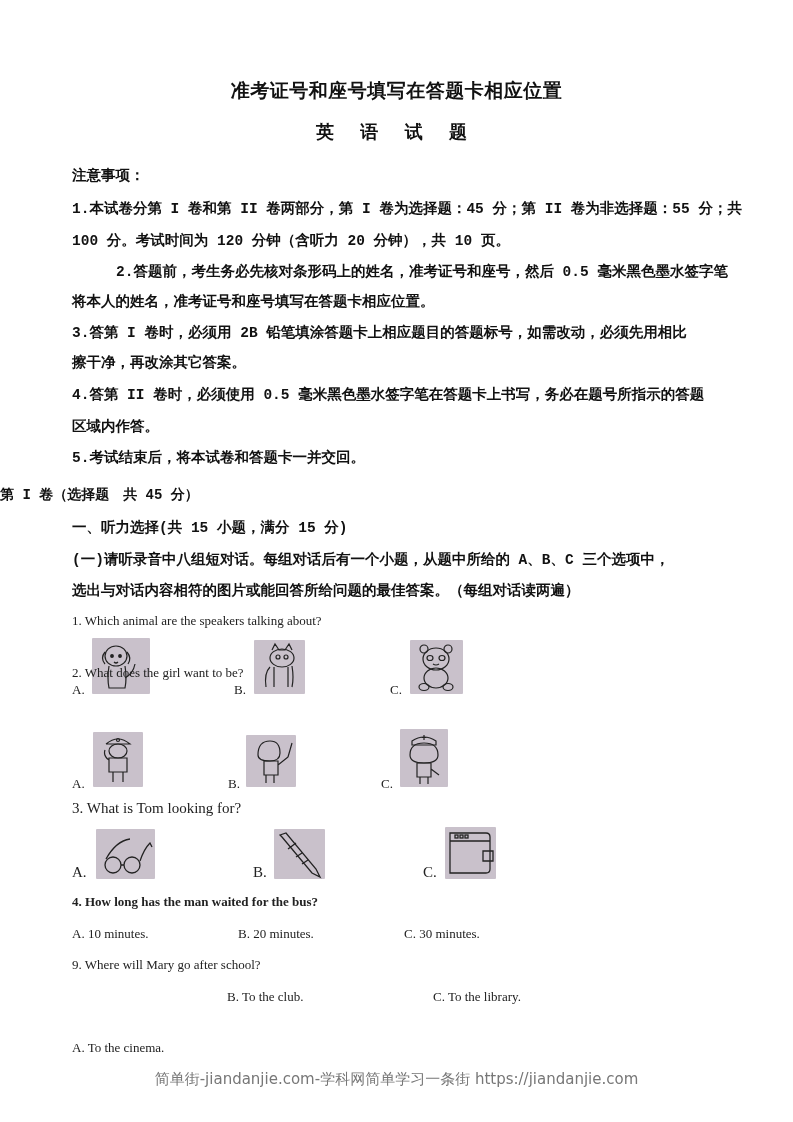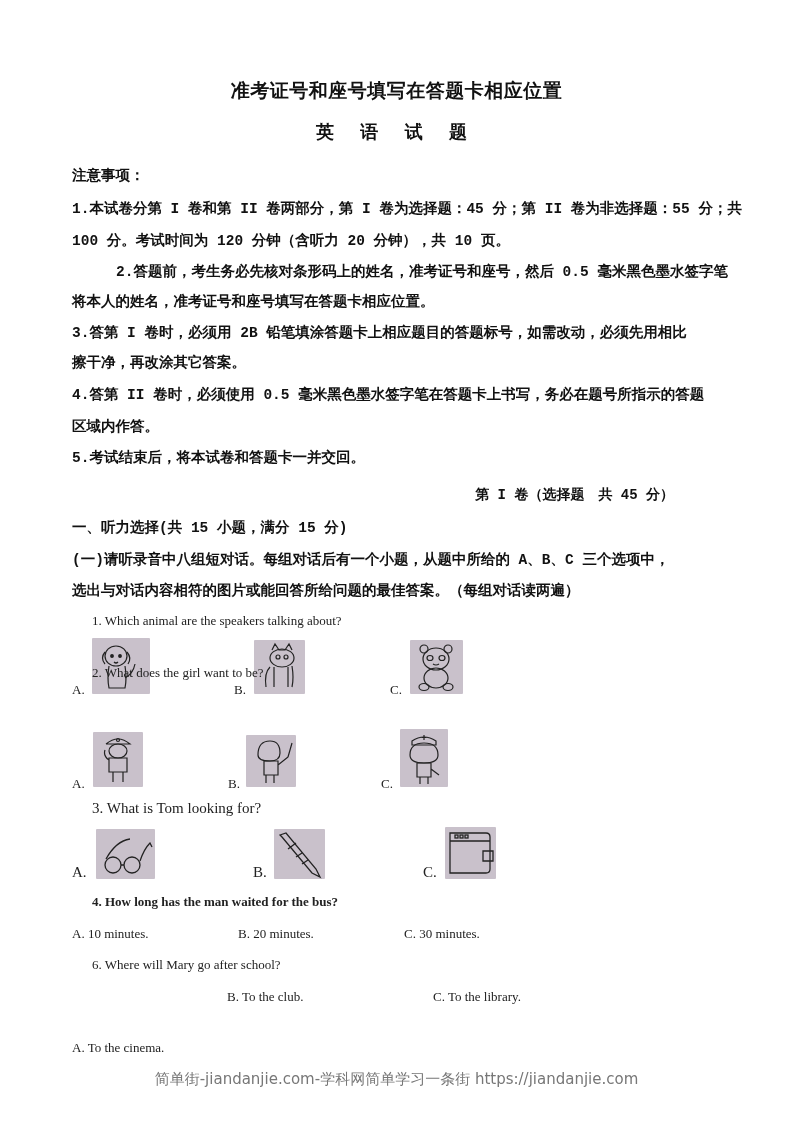--- a/index.html
+++ b/index.html
@@ -2,21 +2,21 @@
 <html><head>
 <meta charset="utf-8">
 <style>
   html, body { margin: 0; padding: 0; background: #ffffff; }
   body { width: 793px; height: 1122px; position: relative; overflow: hidden; color: #111; font-family: "DejaVu Serif", serif; }
   .abs { position: absolute; }
   .title { left: 0; width: 793px; text-align: center; font-family: "DejaVu Sans", sans-serif; font-weight: bold; color: #111; }
   .t1 { top: 78px; font-size: 19px; letter-spacing: 0.5px; }
   .t2 { top: 120px; font-size: 18px; letter-spacing: 10px; }
   .cn { font-family: Liberation Mono, monospace; font-weight: bold; font-size: 14.5px; left: 72px; width: 660px; white-space: nowrap; }
-  .en { font-family: "Liberation Serif", serif; font-size: 13px; color: #222; white-space: nowrap; margin-left: 20px; }
+  .en { font-family: "Liberation Serif", serif; font-size: 13px; color: #222; white-space: nowrap; }
   .en3 { font-size: 15px; }
   .opt { font-family: "Liberation Serif", serif; font-size: 13px; color: #222; }
   .opt3 { font-size: 15px; }
   .pic { position: absolute; background: #c9c1cb; border-radius: 1px; }
   .pic svg { width: 100%; height: 100%; display: block; }
   .footer { top: 1070px; left: 0; width: 793px; text-align: center; font-family: "DejaVu Sans", sans-serif; font-size: 15px; color: #777; }
 </style>
 </head>
 <body>
 
@@ -27,21 +27,21 @@
 <div class="abs cn" style="top:199px;">1.本试卷分第 I 卷和第 II 卷两部分，第 I 卷为选择题：45 分；第 II 卷为非选择题：55 分；共</div>
 <div class="abs cn" style="top:231px;">100 分。考试时间为 120 分钟（含听力 20 分钟），共 10 页。</div>
 <div class="abs cn" style="top:262px;margin-left:44px;">2.答题前，考生务必先核对条形码上的姓名，准考证号和座号，然后 0.5 毫米黑色墨水签字笔</div>
 <div class="abs cn" style="top:292px;">将本人的姓名，准考证号和座号填写在答题卡相应位置。</div>
 <div class="abs cn" style="top:323px;">3.答第 I 卷时，必须用 2B 铅笔填涂答题卡上相应题目的答题标号，如需改动，必须先用相比</div>
 <div class="abs cn" style="top:353px;">擦干净，再改涂其它答案。</div>
 <div class="abs cn" style="top:385px;">4.答第 II 卷时，必须使用 0.5 毫米黑色墨水签字笔在答题卡上书写，务必在题号所指示的答题</div>
 <div class="abs cn" style="top:417px;">区域内作答。</div>
 <div class="abs cn" style="top:448px;">5.考试结束后，将本试卷和答题卡一并交回。</div>
 
-<div class="abs cn" style="top:486px; left:0; width:674px; text-align:right; font-size:14px;">第 I 卷（选择题　共 45 分）</div>
+<div class="abs cn" style="top:486px; left:0; width:674px; text-align:left; font-size:14px;">第 I 卷（选择题　共 45 分）</div>
 <div class="abs cn" style="top:518px;">一、听力选择(共 15 小题，满分 15 分)</div>
 <div class="abs cn" style="top:550px;"> (一)请听录音中八组短对话。每组对话后有一个小题，从题中所给的 A、B、C 三个选项中，</div>
 <div class="abs cn" style="top:581px;">选出与对话内容相符的图片或能回答所给问题的最佳答案。（每组对话读两遍）</div>
 
 <div class="abs en" style="left:72px; top:613px;">1. Which animal are the speakers talking about?</div>
 <div class="abs opt" style="left:72px; top:682px;">A.</div>
 <div class="pic" style="left:92px; top:638px; width:58px; height:56px;">
   <svg viewBox="0 0 58 56" fill="none" stroke="#222" stroke-width="1.2">
     <ellipse cx="24" cy="18" rx="11" ry="10"></ellipse>
     <path d="M13 14 q-5 6 0 12 M35 14 q5 6 1 12"></path>
@@ -127,18 +127,18 @@
       <rect x="15" y="8" width="3" height="3"></rect>
       <rect x="20" y="8" width="3" height="3"></rect>
   </svg>
 </div>
 
 <div class="abs en" style="left:72px; top:894px;font-weight:bold;">4. How long has the man waited for the bus?</div>
 <div class="abs opt" style="left:72px; top:926px;">A. 10 minutes.</div>
 <div class="abs opt" style="left:238px; top:926px;">B. 20 minutes.</div>
 <div class="abs opt" style="left:404px; top:926px;">C. 30 minutes.</div>
 
-<div class="abs en" style="left:72px; top:957px;">6. Where will Mary go after school?</div>
+<div class="abs en" style="left:72px; top:957px;">9. Where will Mary go after school?</div>
 <div class="abs opt" style="left:72px; top:1040px;">A. To the cinema.</div>
 <div class="abs opt" style="left:227px; top:989px;">B. To the club.</div>
 <div class="abs opt" style="left:393px; top:989px;margin-left:40px;">C. To the library.</div>
 
 <div class="abs footer">简单街-jiandanjie.com-学科网简单学习一条街 https://jiandanjie.com</div>
 
 </body></html>

